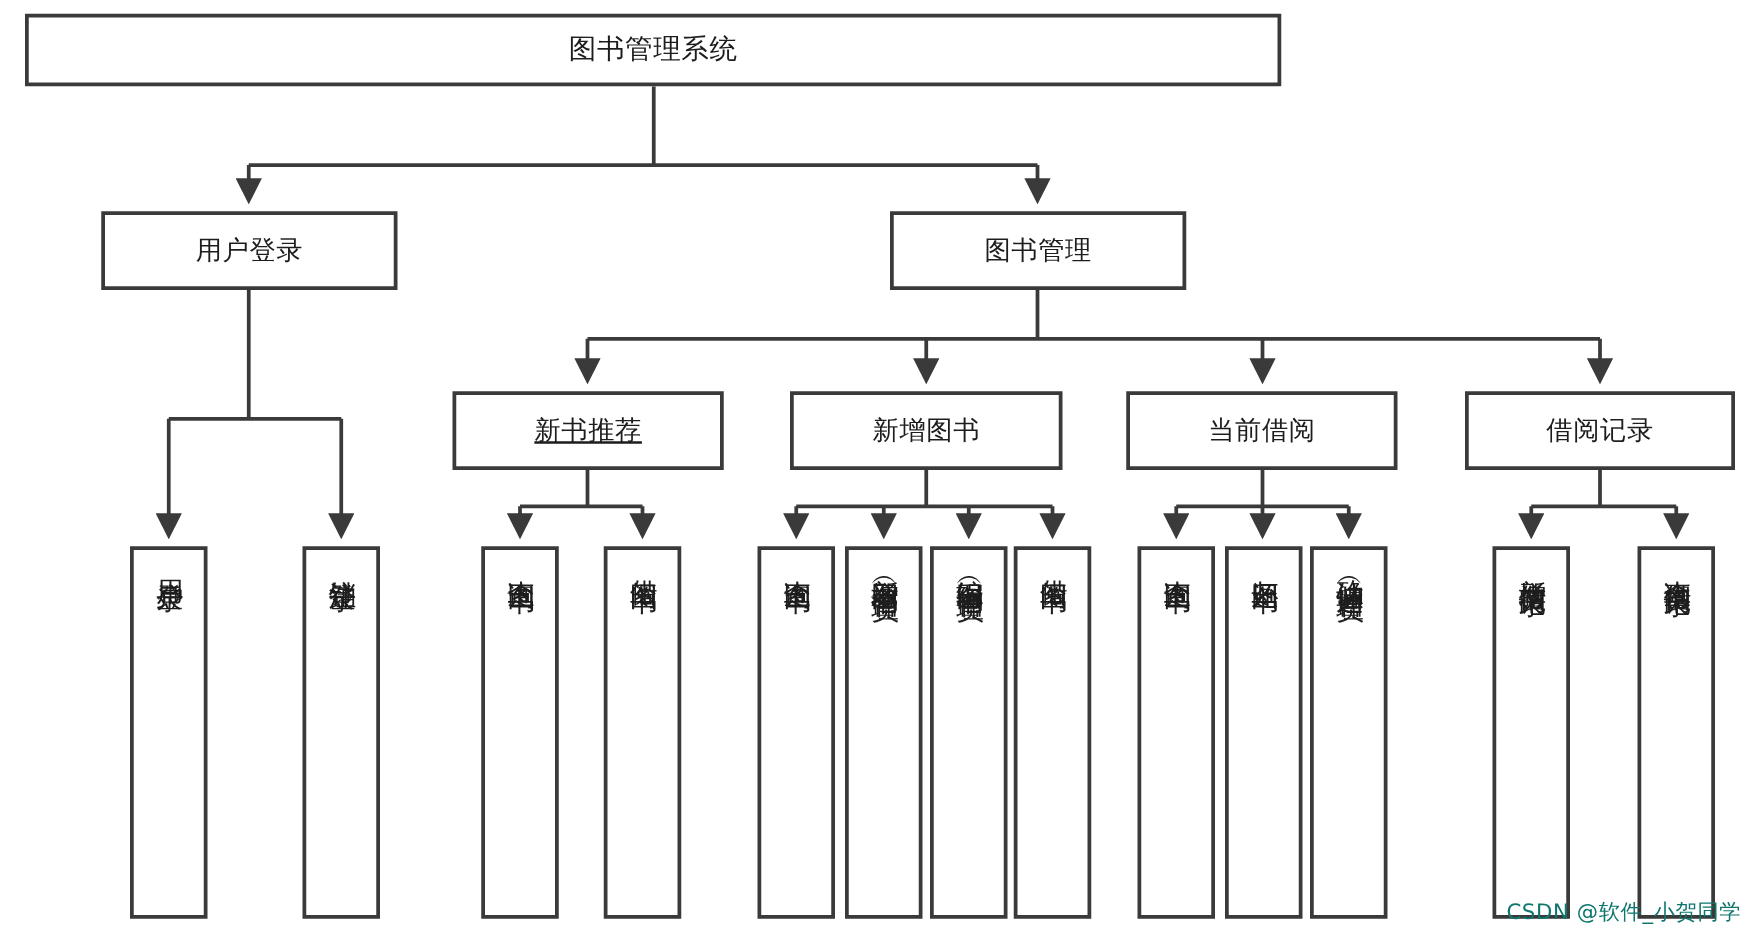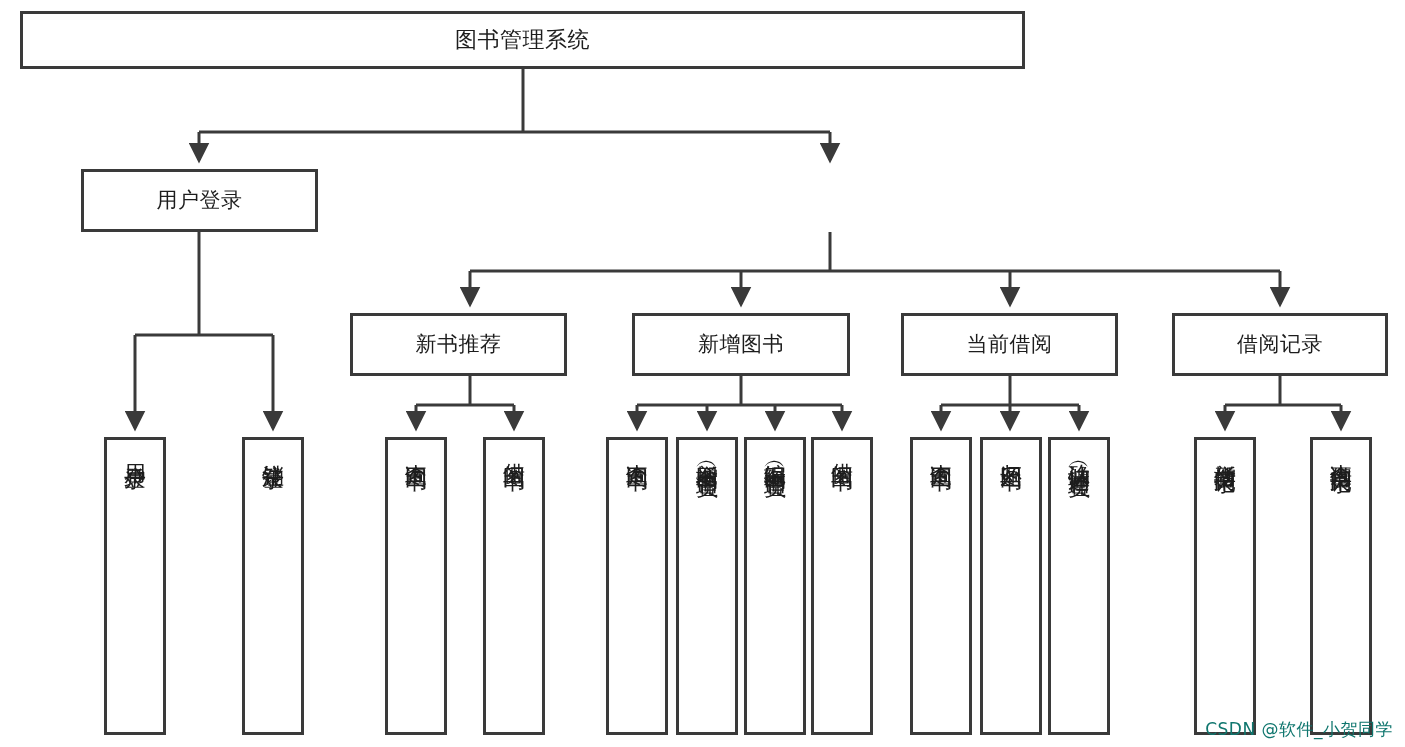--- a/index.html
+++ b/index.html
@@ -131,22 +131,25 @@
     </g>
   </svg>
 
   <div class="node horiz root" style="left:20px; top:11px; width:1005px; height:58px;">
     <span class="label">图书管理系统</span>
   </div>
 
   <div class="node horiz" style="left:81px; top:169px; width:237px; height:63px;">
     <span class="label">用户登录</span>
   </div>
-
-  <div class="node horiz" style="left:350px; top:313px; width:217px; height:63px;">
+  <div class="node horiz" style="left:712px; top:169px; width:237px; height:63px;">
+    <span class="label">图书管理</span>
+  </div>
+
+  <div class="node horiz" style="left:362px; top:313px; width:217px; height:63px;text-decoration:underline;">
     <span class="label">新书推荐</span>
   </div>
   <div class="node horiz" style="left:632px; top:313px; width:218px; height:63px;">
     <span class="label">新增图书</span>
   </div>
   <div class="node horiz" style="left:1172px; top:313px; width:216px; height:63px;">
     <span class="label">借阅记录</span>
   </div>
   <div class="node horiz" style="left:901px; top:313px; width:217px; height:63px;">
     <span class="label">当前借阅</span>

